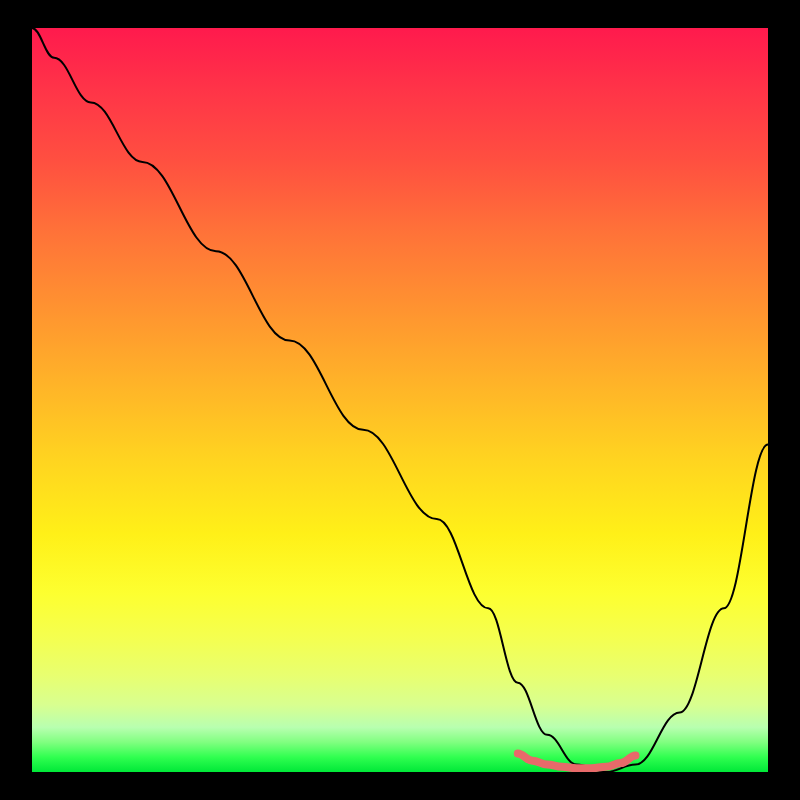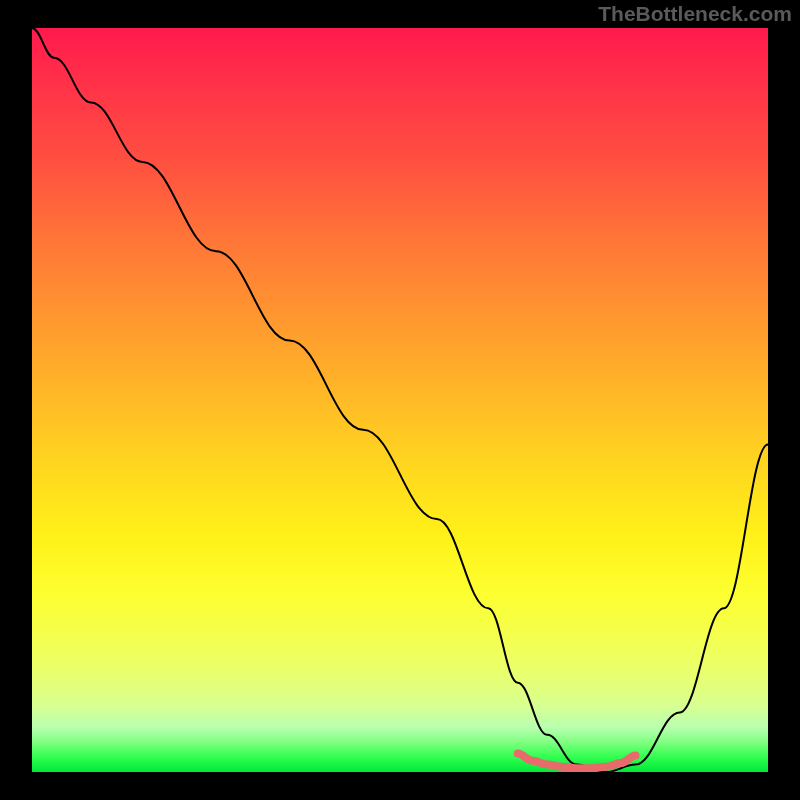--- a/index.html
+++ b/index.html
@@ -56,19 +56,18 @@
     left: 32px;
     top: 28px;
     width: 736px;
     height: 744px;
   }
 </style>
 </head>
 <body>
 
 <div class="container">
-  <div class="watermark">TheBottleneck.com</div>
   <div class="plot-area"></div>
   <svg class="overlay" viewBox="0 0 736 744" preserveAspectRatio="none">
     <path d="M 0.0 0.0 C 8.8 0.0, 13.2 29.8, 22.1 29.8 C 36.8 29.8, 44.2 74.4, 58.9 74.4 C 79.5 74.4, 89.8 133.9, 110.4 133.9 C 139.8 133.9, 154.6 223.2, 184.0 223.2 C 213.4 223.2, 228.2 312.5, 257.6 312.5 C 287.0 312.5, 301.8 401.8, 331.2 401.8 C 360.6 401.8, 375.4 491.0, 404.8 491.0 C 425.4 491.0, 435.7 580.3, 456.3 580.3 C 468.1 580.3, 474.0 654.7, 485.8 654.7 C 497.5 654.7, 503.4 706.8, 515.2 706.8 C 527.0 706.8, 532.9 736.6, 544.6 736.6 C 556.4 736.6, 562.3 744.0, 574.1 744.0 C 585.9 744.0, 591.7 736.6, 603.5 736.6 C 621.2 736.6, 630.0 684.5, 647.7 684.5 C 665.3 684.5, 674.2 580.3, 691.8 580.3 C 709.5 580.3, 718.3 416.6, 736.0 416.6" id="curve-path" fill="none" stroke="#000000" stroke-width="2"></path>
     <path d="M 485.8 725.4 C 491.6 725.4, 494.6 732.8, 500.5 732.8 C 506.4 732.8, 509.3 736.6, 515.2 736.6 C 521.1 736.6, 524.0 738.8, 529.9 738.8 C 535.8 738.8, 538.8 740.3, 544.6 740.3 C 550.5 740.3, 553.5 740.3, 559.4 740.3 C 565.2 740.3, 568.2 738.8, 574.1 738.8 C 580.0 738.8, 582.9 735.1, 588.8 735.1 C 594.7 735.1, 597.6 727.6, 603.5 727.6" id="highlight-path" fill="none" stroke="#e86a6a" stroke-width="8" stroke-linecap="round"></path>
   </svg>
 </div>
 
 </body></html>

